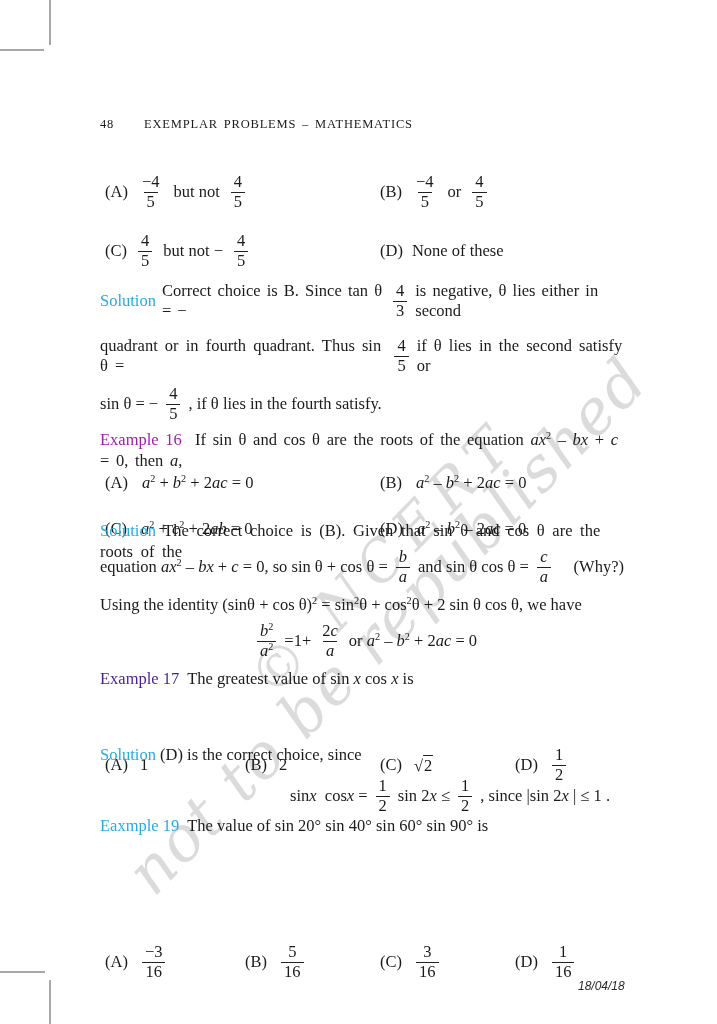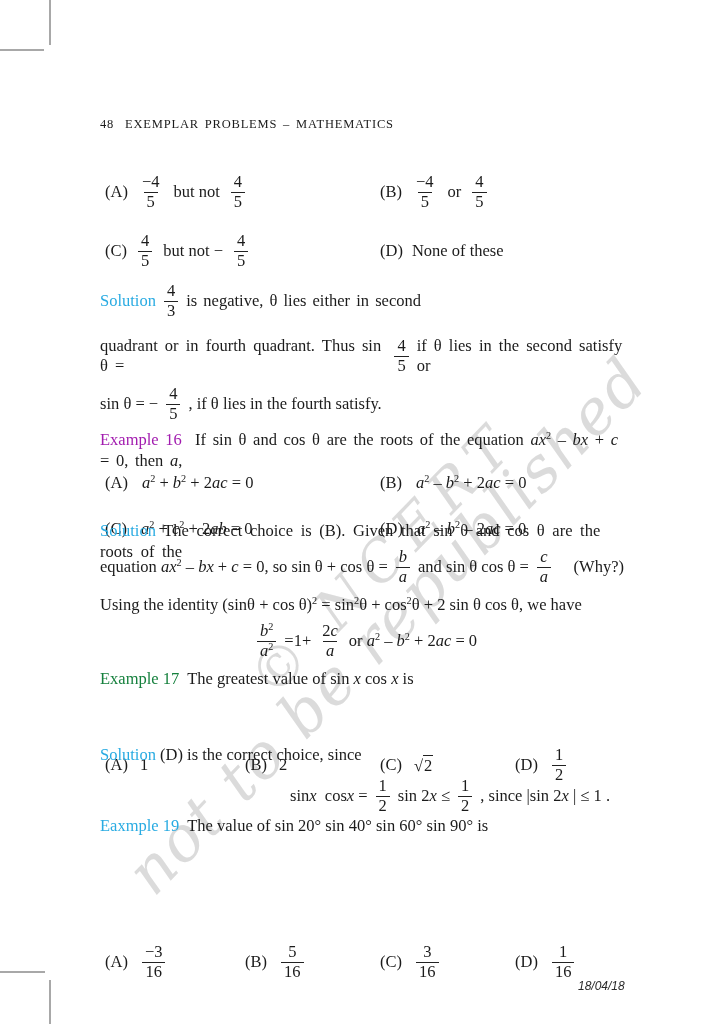--- a/index.html
+++ b/index.html
@@ -11,21 +11,21 @@
   .crop-tl-h{left:0;top:49px;width:44px;height:2px;}
   .crop-bl-h{left:0;top:971px;width:45px;height:2px;}
   .crop-bl-v{left:49px;top:980px;width:2px;height:44px;}
   
   .watermark{position:absolute;z-index:0;white-space:nowrap;transform-origin:0 0;
              font-family:"DejaVu Serif",serif;font-style:italic;opacity:.5;}
   .wm-copyright{left:236px;top:664px;font-size:56px;letter-spacing:10px;transform:rotate(-46deg);}
   .wm-notice{left:112px;top:858px;font-size:62px;letter-spacing:2px;transform:rotate(-46deg);}
   
   .block{position:absolute;left:100px;width:524px;z-index:1;font-size:16.5px;}
-  .header{top:117px;display:flex;gap:11px;font-size:12.5px;letter-spacing:.8px;word-spacing:2px;}
+  .header{top:117px;display:flex;gap:30px;font-size:12.5px;letter-spacing:.8px;word-spacing:2px;}
   .pline{line-height:21px;}
   .just{word-spacing:2.5px;}
   .cyan{font-weight:normal;}
   i{}
   sup{font-size:.62em;line-height:0;vertical-align:super;}
   .frac{display:inline-flex;flex-direction:column;align-items:center;text-align:center;
         line-height:1.12;vertical-align:middle;margin:0 2px;}
   .frac .num{padding:0 3px;display:block;}
   .frac .den{border-top:1.4px solid #222;padding:0 3px;display:block;}
   .mline{display:flex;align-items:center;gap:6px;}
@@ -101,20 +101,21 @@
         </span>
     </div>
     <div class="cell colB">
       <span>(D)</span>
       <span>None of these</span>
     </div>
   </div>
 
   <div class="block mline" style="top:276px;height:50px;word-spacing:2px">
     <span class="cyan" style="color: rgb(41, 171, 226);">Solution</span>
+    <span>Correct choice is B. Since tan θ = −</span>
     <span class="frac">
         <span class="num">4</span>
         <span class="den">3</span>
       </span>
     <span>is negative, θ lies either in second</span>
   </div>
   <div class="block mline" style="top:331px;height:50px;word-spacing:3px">
     <span>quadrant or in fourth quadrant. Thus sin θ =</span>
     <span class="frac">
         <span class="num">4</span>
@@ -180,21 +181,21 @@
       </span>
     <span>=1+</span>
     <span class="frac">
         <span class="num">2<i>c</i></span>
         <span class="den"><i>a</i></span>
       </span>
     <span>or <i>a</i><sup>2</sup> – <i>b</i><sup>2</sup> + 2<i>ac</i> = 0</span>
   </div>
 
   <div class="block pline" style="top:668px">
-    <span class="cyan" style="color: #15803d;">Example 17</span>&nbsp; <span>The greatest value of sin <i>x</i> cos <i>x</i> is</span>
+    <span class="cyan" style="color: #4c1d95;">Example 17</span>&nbsp; <span>The greatest value of sin <i>x</i> cos <i>x</i> is</span>
   </div>
   <div class="block row4" style="top:693px">
     <div class="cell c1">
       <span>(A)</span>
       <span>1</span>
     </div>
     <div class="cell c2">
       <span>(B)</span>
       <span>2</span>
     </div>

